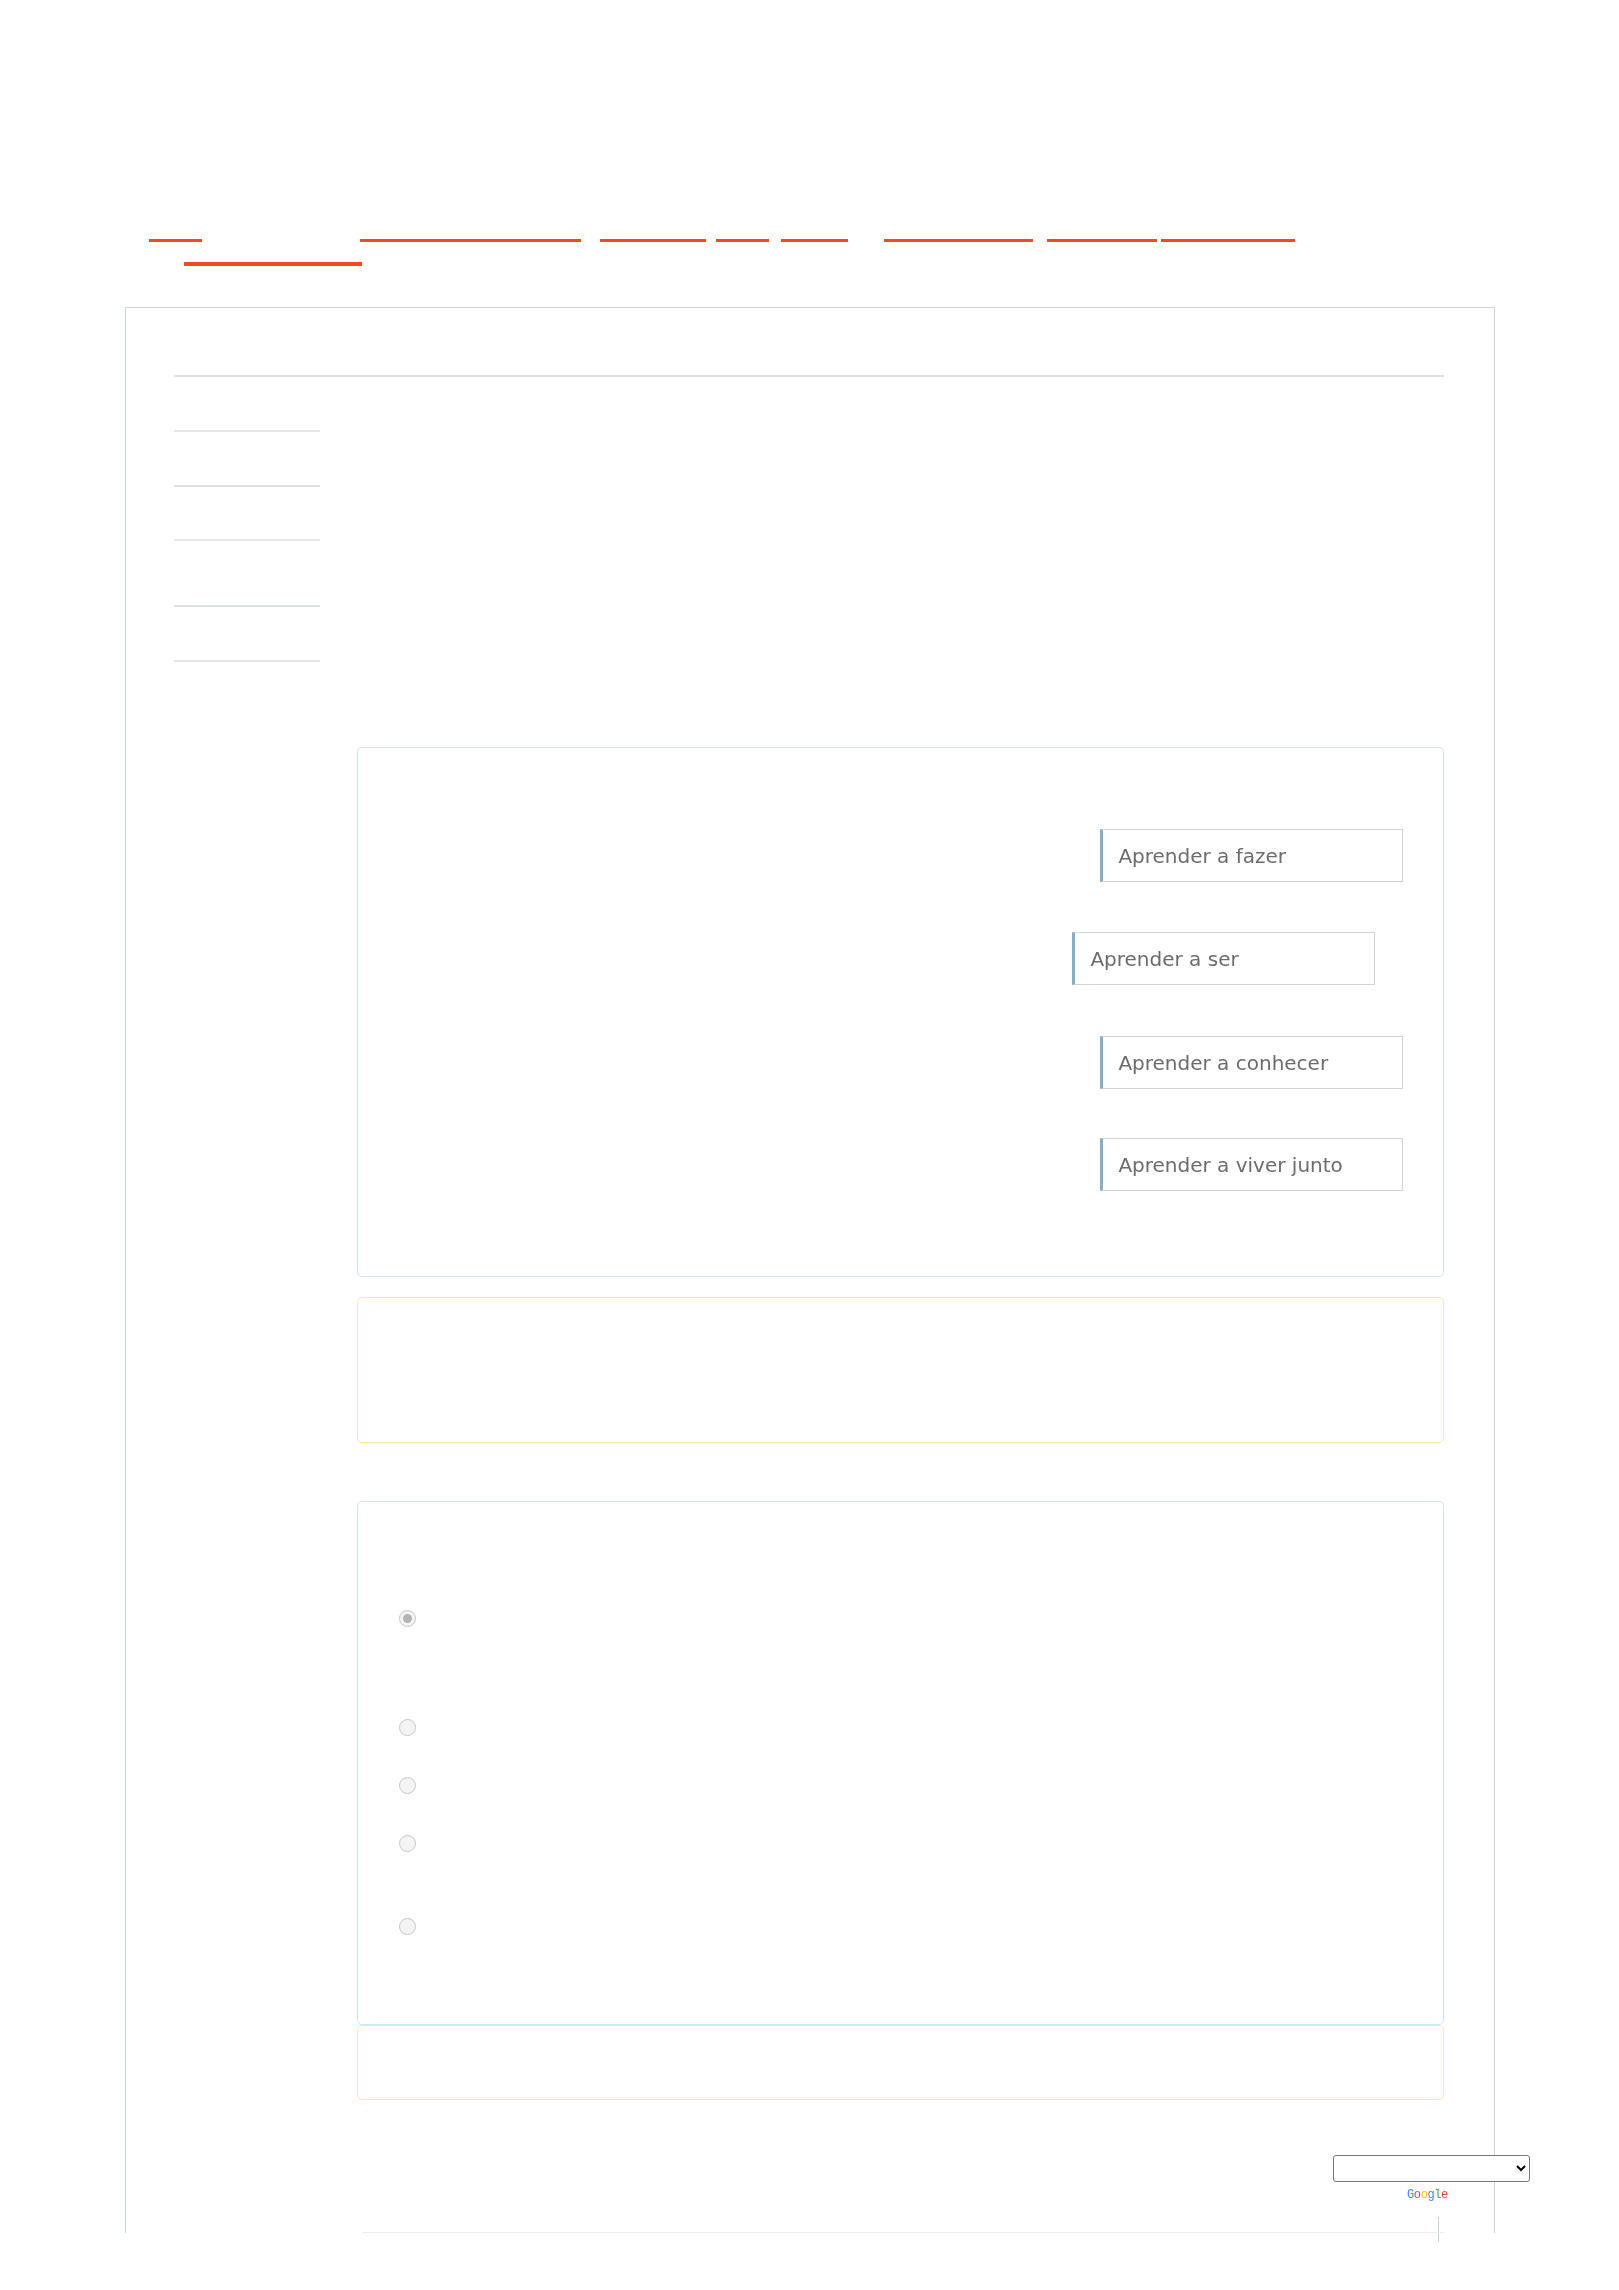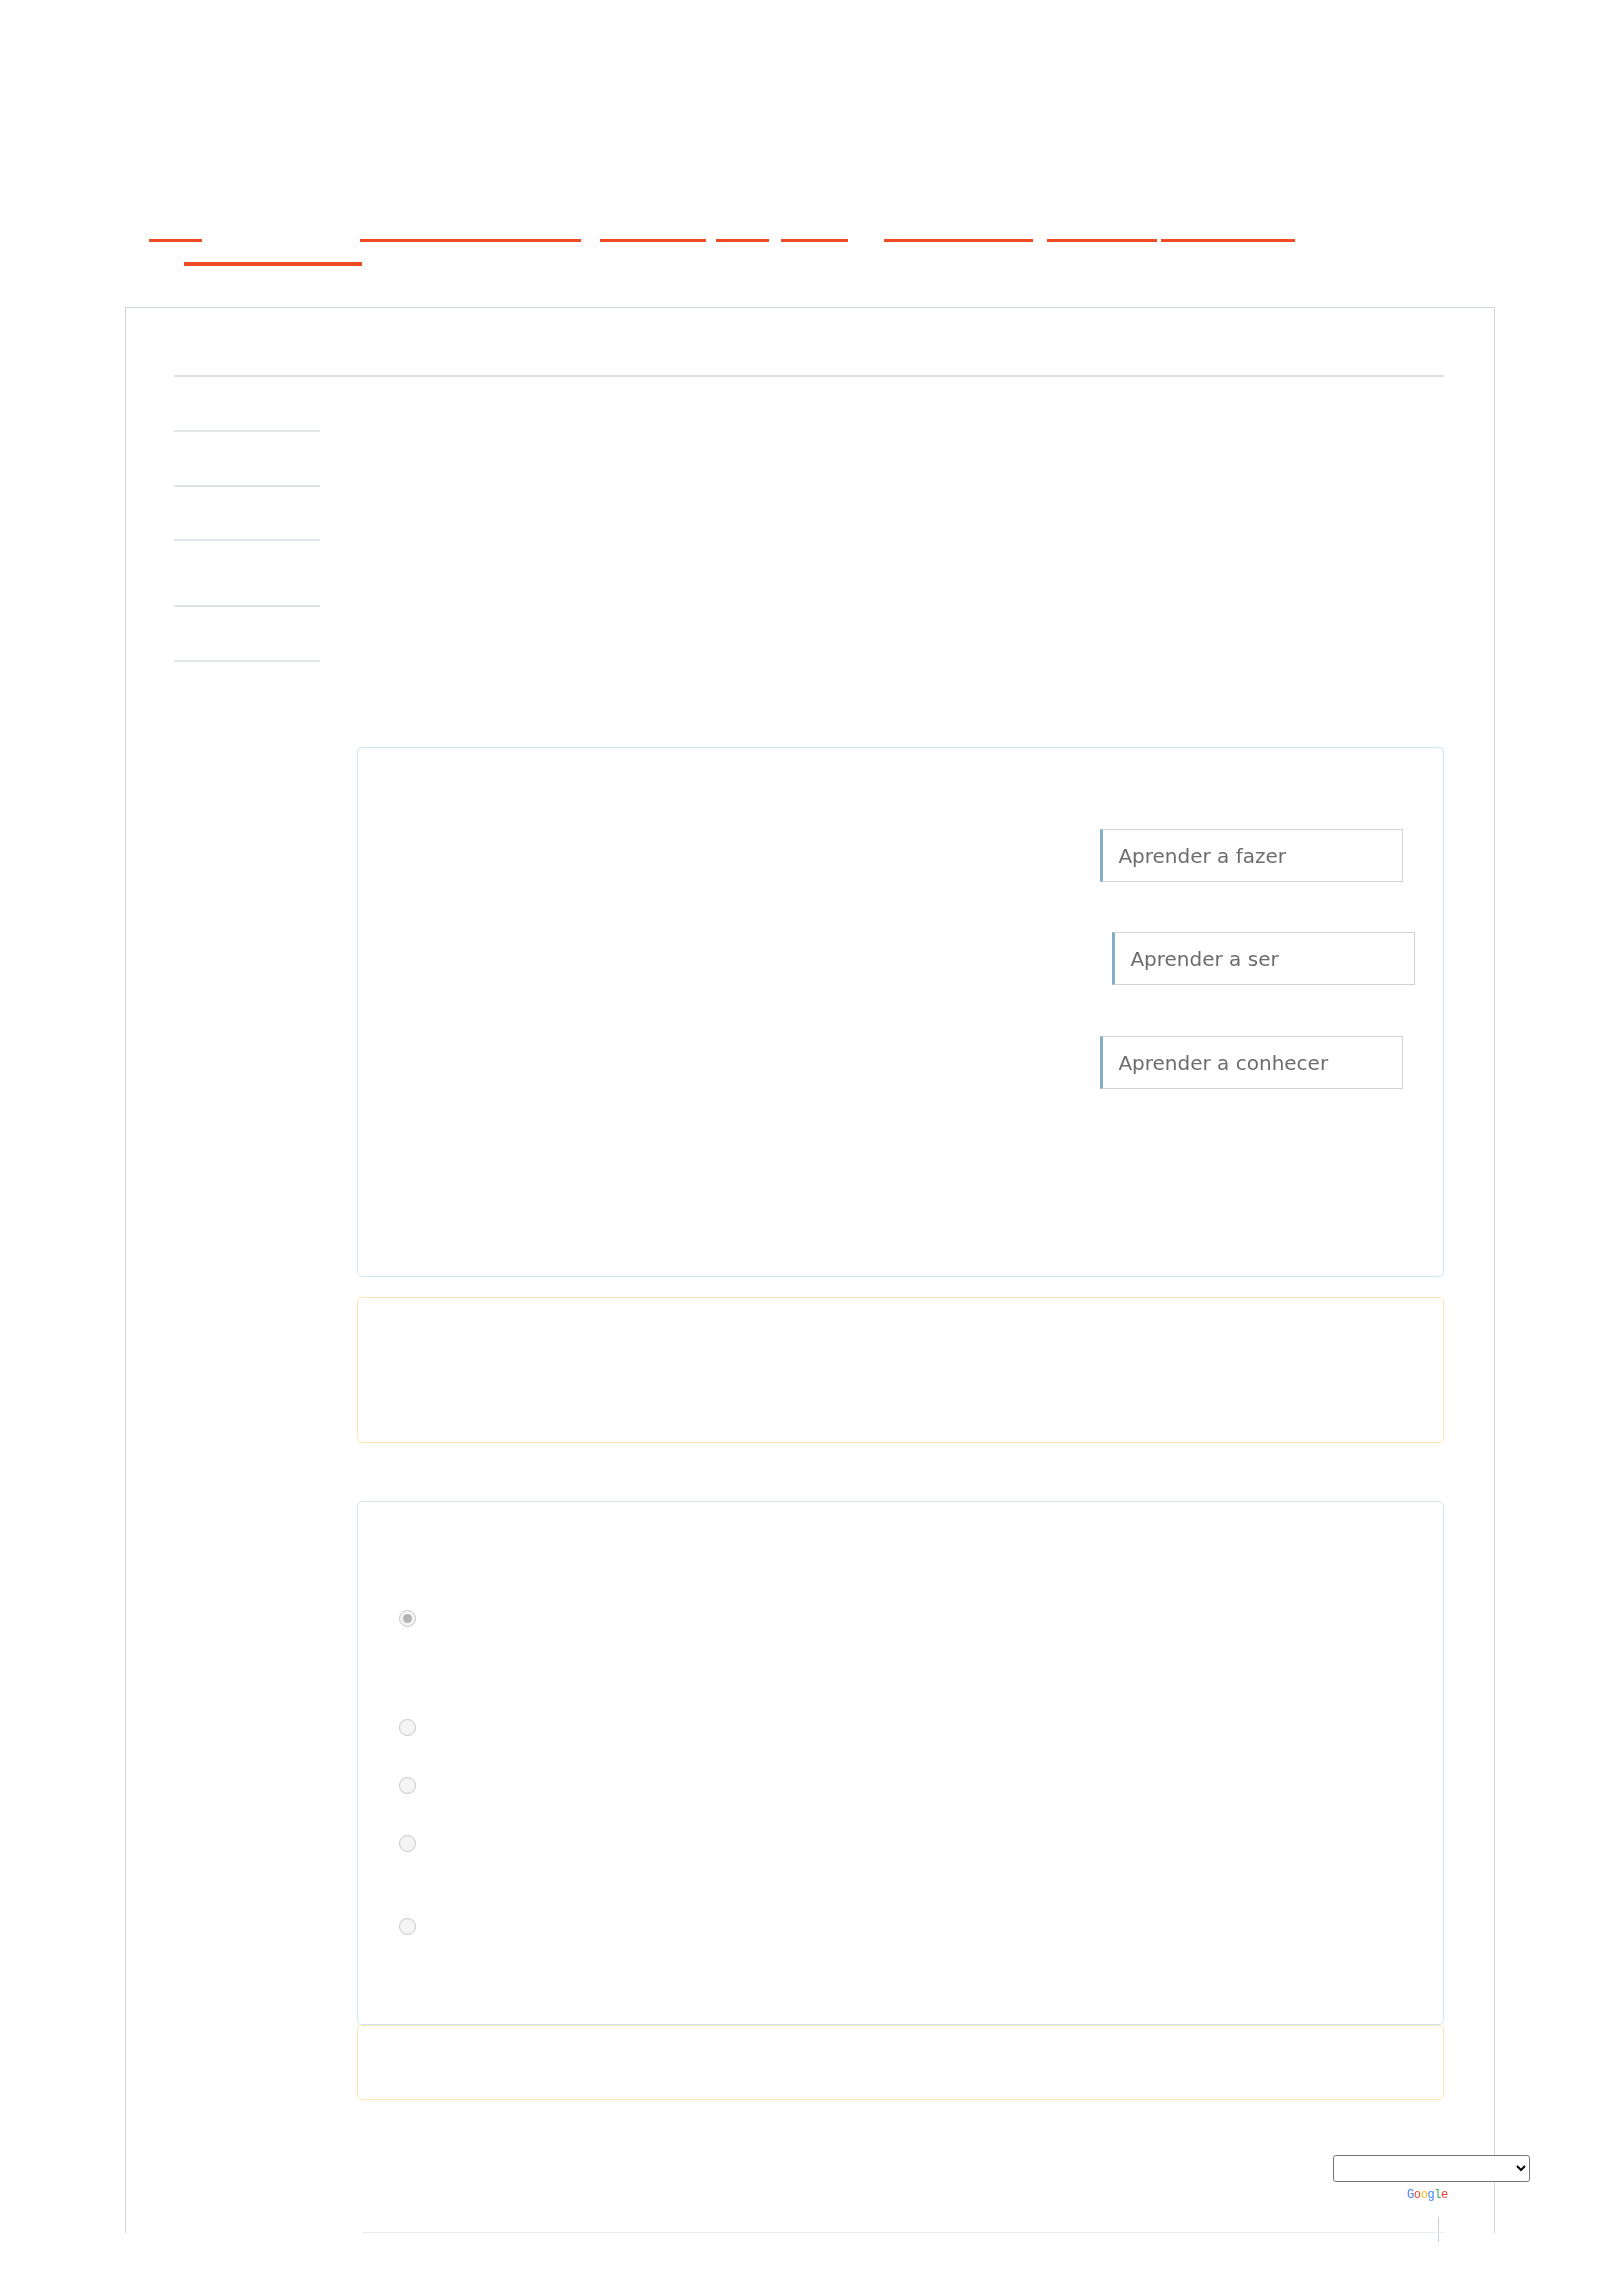--- a/index.html
+++ b/index.html
@@ -219,28 +219,31 @@
 
   <div class="panel blue" style="left:357px; top:747px; width:1087px; height:96px;"></div>
   <div class="panel blue" style="left:357px; top:747px; width:1087px; height:530px;"></div>
 
   <span class="invisible-text" style="left:384px; top:778px;"></span>
 
   <div class="answer-chip" style="left:1100px; top:829px;">
     <span>Aprender a fazer</span>
   </div>
 
-  <div class="answer-chip" style="left:1112px; top:932px;">
+  <div class="answer-chip" style="left:1072px; top:932px;">
     <span>Aprender a ser</span>
   </div>
 
   <div class="answer-chip" style="left:1100px; top:1036px;">
     <span>Aprender a conhecer</span>
   </div>
 
+  <div class="answer-chip" style="left:1100px; top:1138px;">
+    <span>Aprender a viver junto</span>
+  </div>
 
   <div class="panel yellow" style="left:357px; top:1297px; width:1087px; height:146px;">
   </div>
   <span class="invisible-text" style="left:384px; top:1326px;"></span>
 
   <div class="panel blue" style="left:357px; top:1501px; width:1087px; height:524px;"></div>
 
   <span class="invisible-text" style="left:384px; top:1528px;"></span>
 
   <div>

